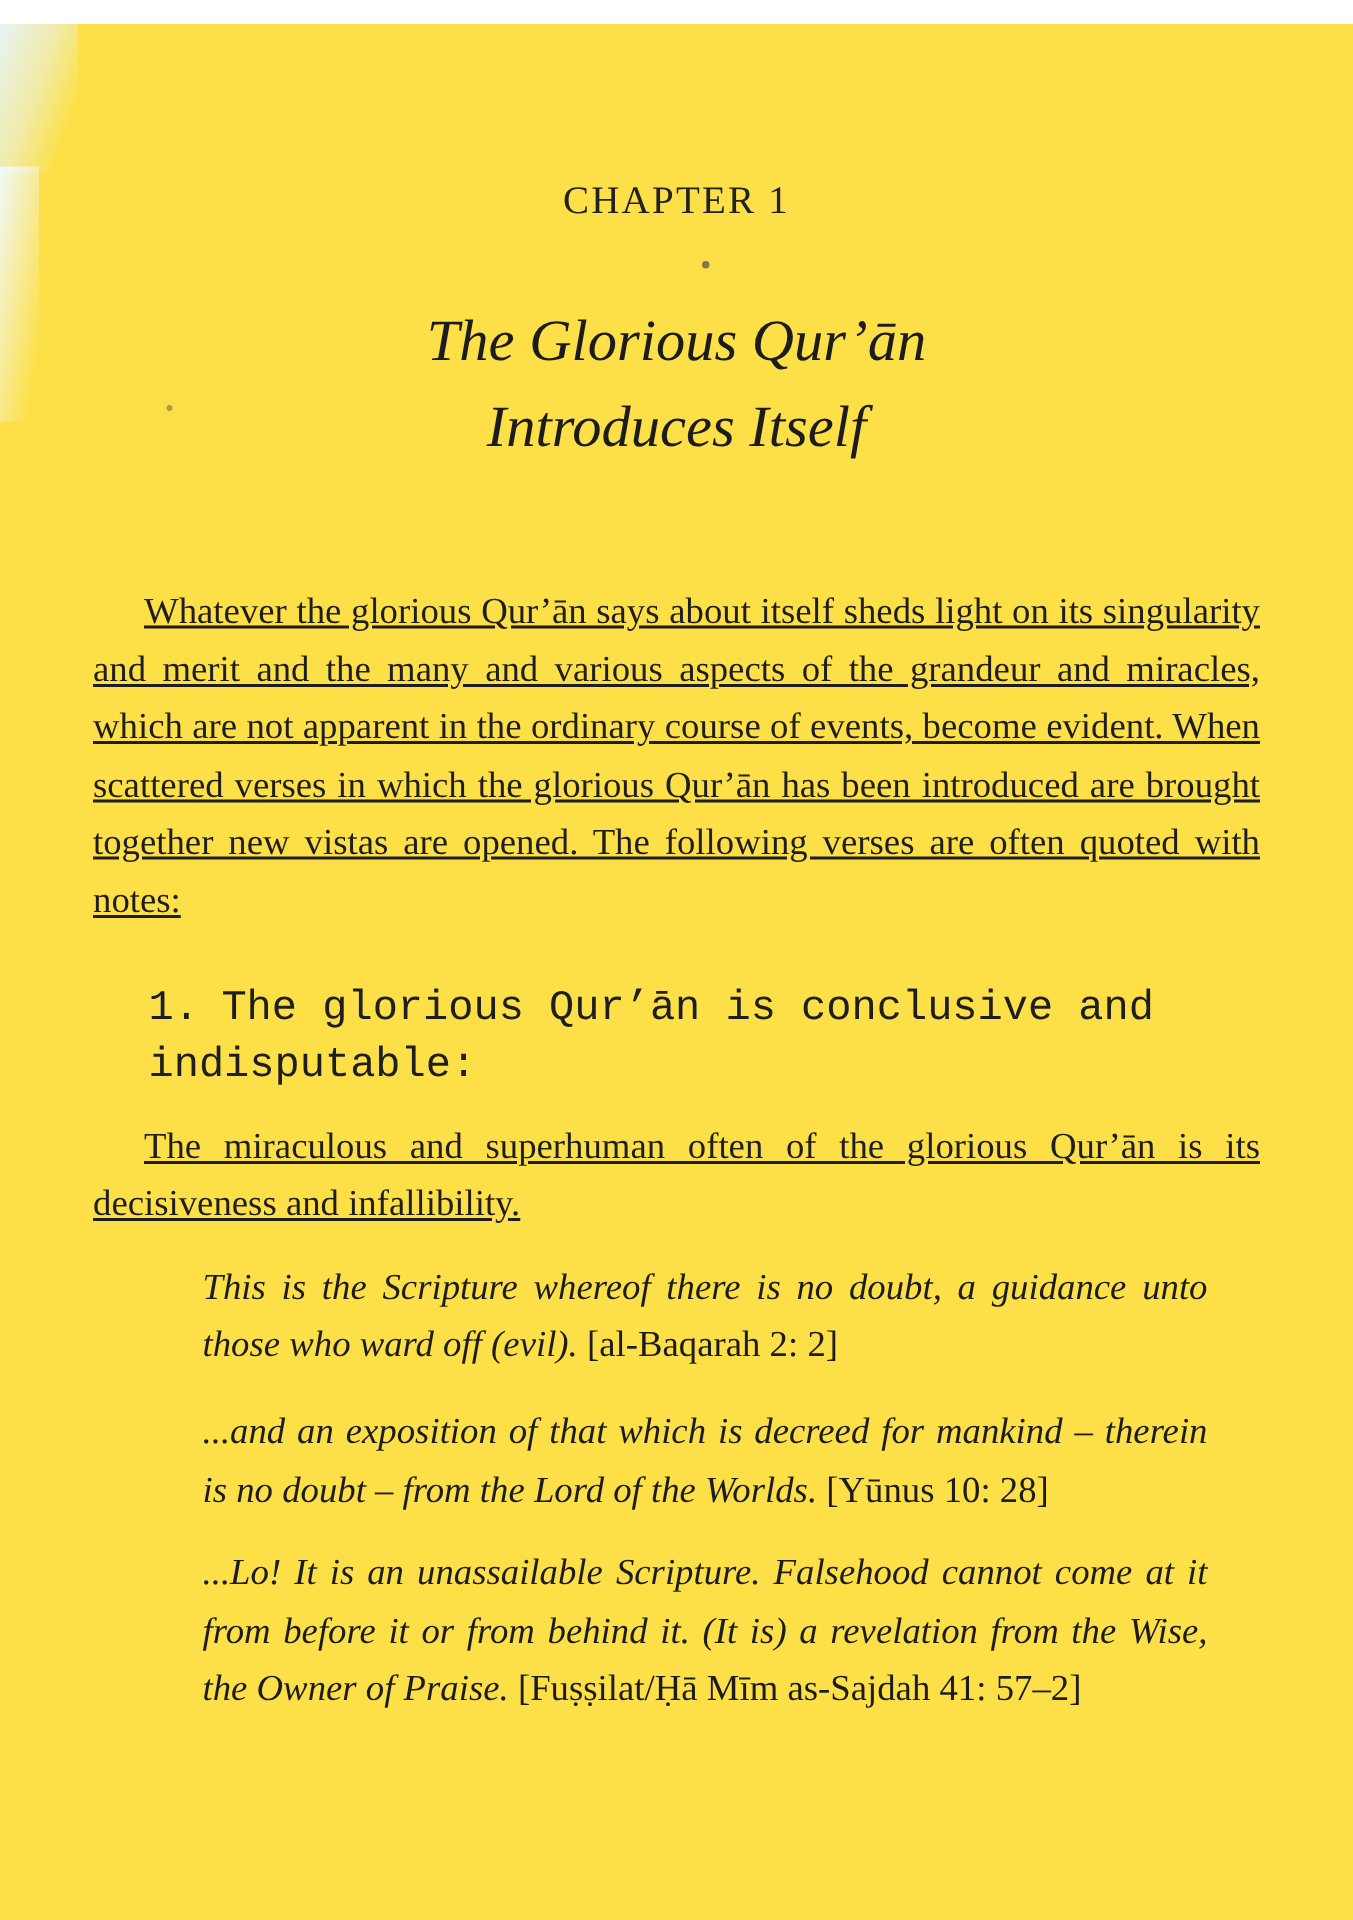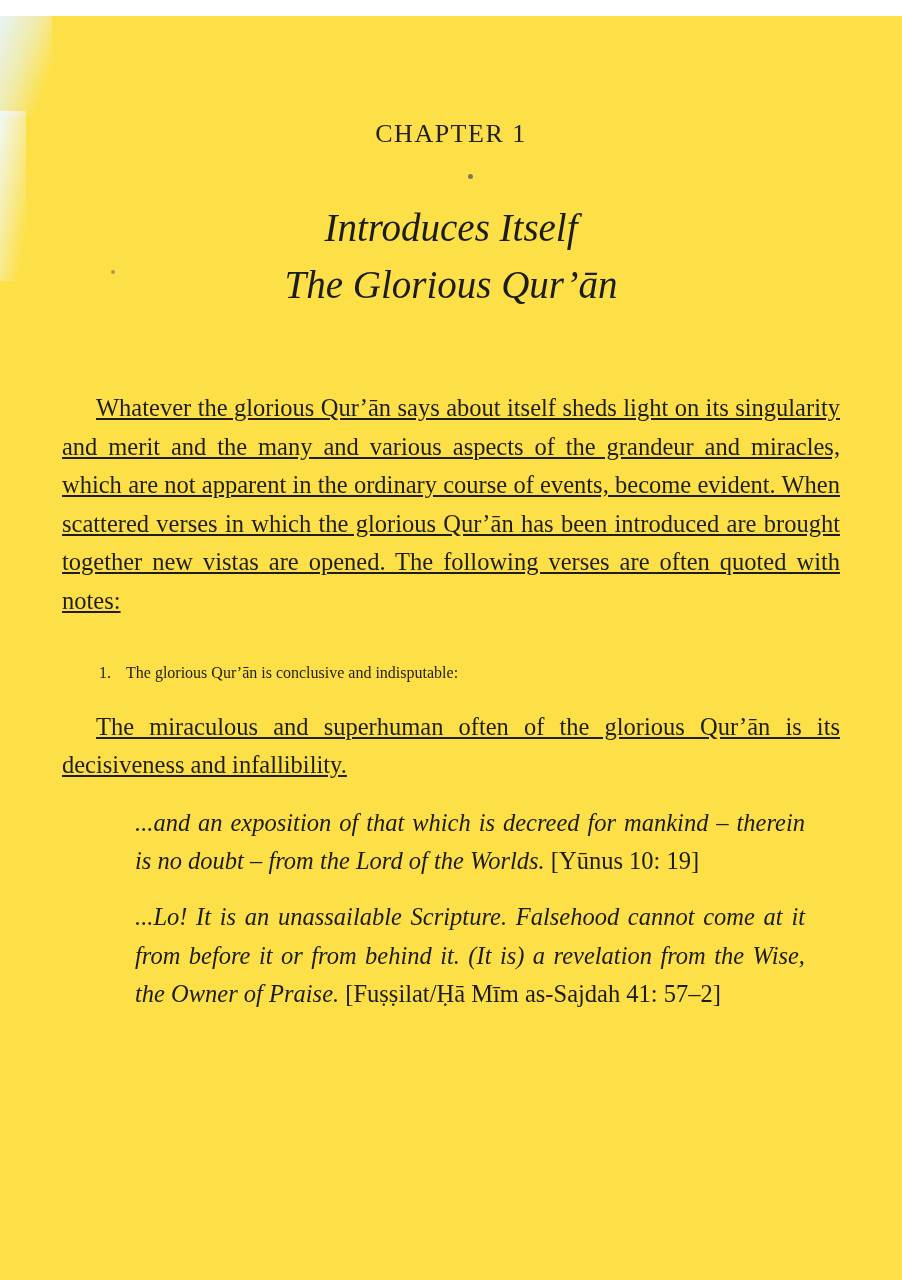--- a/index.html
+++ b/index.html
@@ -64,22 +64,23 @@
     line-height: 38.6px;
     text-align: justify;
     color: #1e1e1e;
     text-decoration: underline;
   }
   .indent { text-indent: 34px; }
   .intro { margin-top: 76px; }
   .list-item {
     margin-top: 33px;
     padding-left: 37px;
-    font-size: 16px;
+    font-size: 28px;
     line-height: 38px;
+    font-family: Liberation Mono, monospace;
   }
   .list-item .num { margin-right: 15px; }
   .para2 { margin-top: 16px; }
   .quote {
     margin: 17px 35px 0 73px;
     font-size: 24.5px;
     line-height: 38.6px;
     text-align: justify;
     color: #1c1c1c;
   }
@@ -94,36 +95,40 @@
 <div class="page">
   <div class="corner-tint"></div>
   <div class="corner-tint-lower"></div>
   <div class="artifact-dot dot-1"></div>
   <div class="artifact-dot dot-2"></div>
 
   <div class="content">
     <h2 class="chapter">CHAPTER 1</h2>
 
     <h1 class="title">
+      <span class="title-line">The Glorious Qur’ān</span>
       <span class="title-line">Introduces Itself</span>
-      <span class="title-line">The Glorious Qur’ān</span>
     </h1>
 
     <p class="body indent intro">Whatever the glorious Qur’ān says about itself sheds light on its singularity and merit and the many and various aspects of the grandeur and miracles, which are not apparent in the ordinary course of events, become evident. When scattered verses in which the glorious Qur’ān has been introduced are brought together new vistas are opened. The following verses are often quoted with notes:</p>
 
     <p class="list-item">
       <span class="num">1.</span><span>The glorious Qur’ān is conclusive and indisputable:</span>
     </p>
 
     <p class="body indent para2">The miraculous and superhuman often of the glorious Qur’ān is its decisiveness and infallibility.</p>
 
+    <blockquote class="quote q1">
+      <span class="qt">This is the Scripture whereof there is no doubt, a guidance unto those who ward off (evil).</span>
+      <span class="cite">[al-Baqarah 2: 2]</span>
+    </blockquote>
 
     <blockquote class="quote q2">
       <span class="qt">...and an exposition of that which is decreed for mankind – therein is no doubt – from the Lord of the Worlds.</span>
-      <span class="cite">[Yūnus 10: 19]</span>
+      <span class="cite">[Yūnus 10: 28]</span>
     </blockquote>
 
     <blockquote class="quote q3">
       <span class="qt">...Lo! It is an unassailable Scripture. Falsehood cannot come at it from before it or from behind it. (It is) a revelation from the Wise, the Owner of Praise.</span>
       <span class="cite">[Fuṣṣilat/Ḥā Mīm as-Sajdah 41: 57–2]</span>
     </blockquote>
   </div>
 </div>
 
 </body></html>

